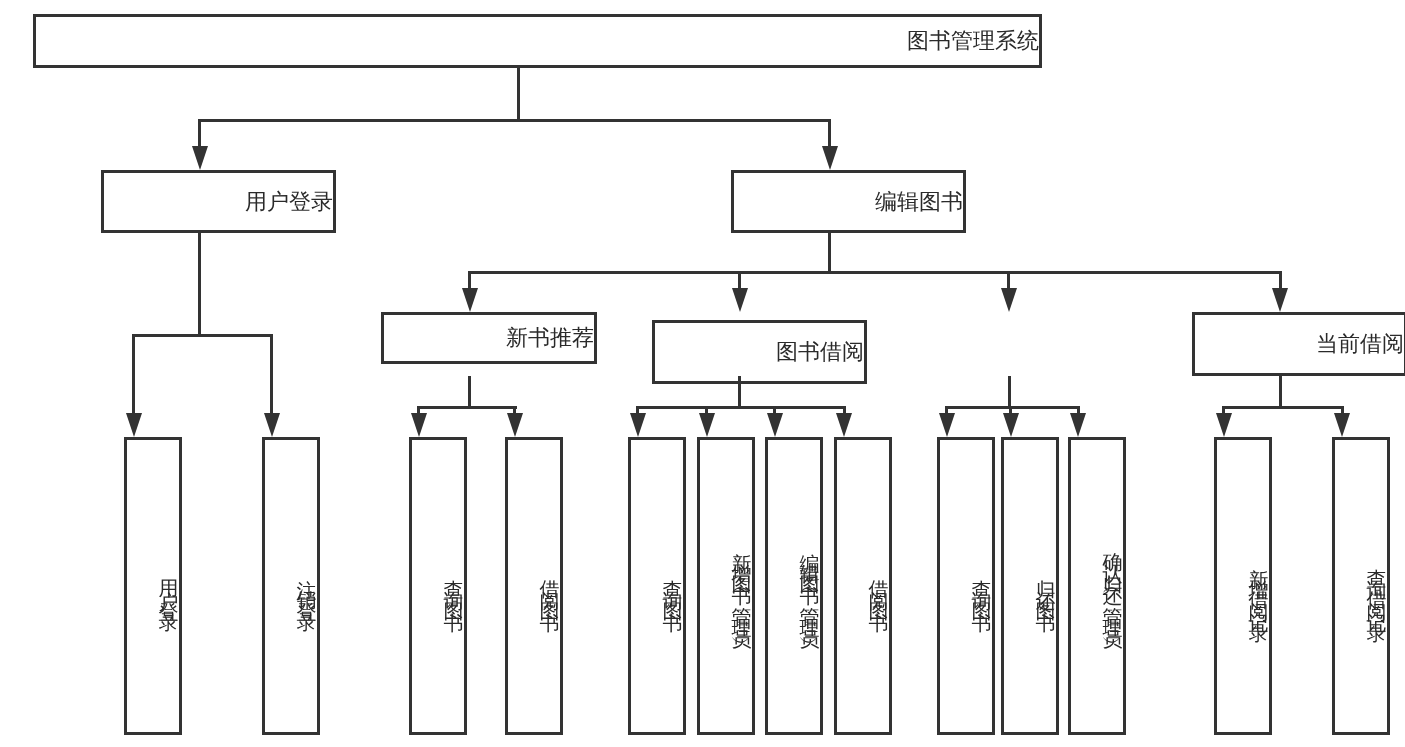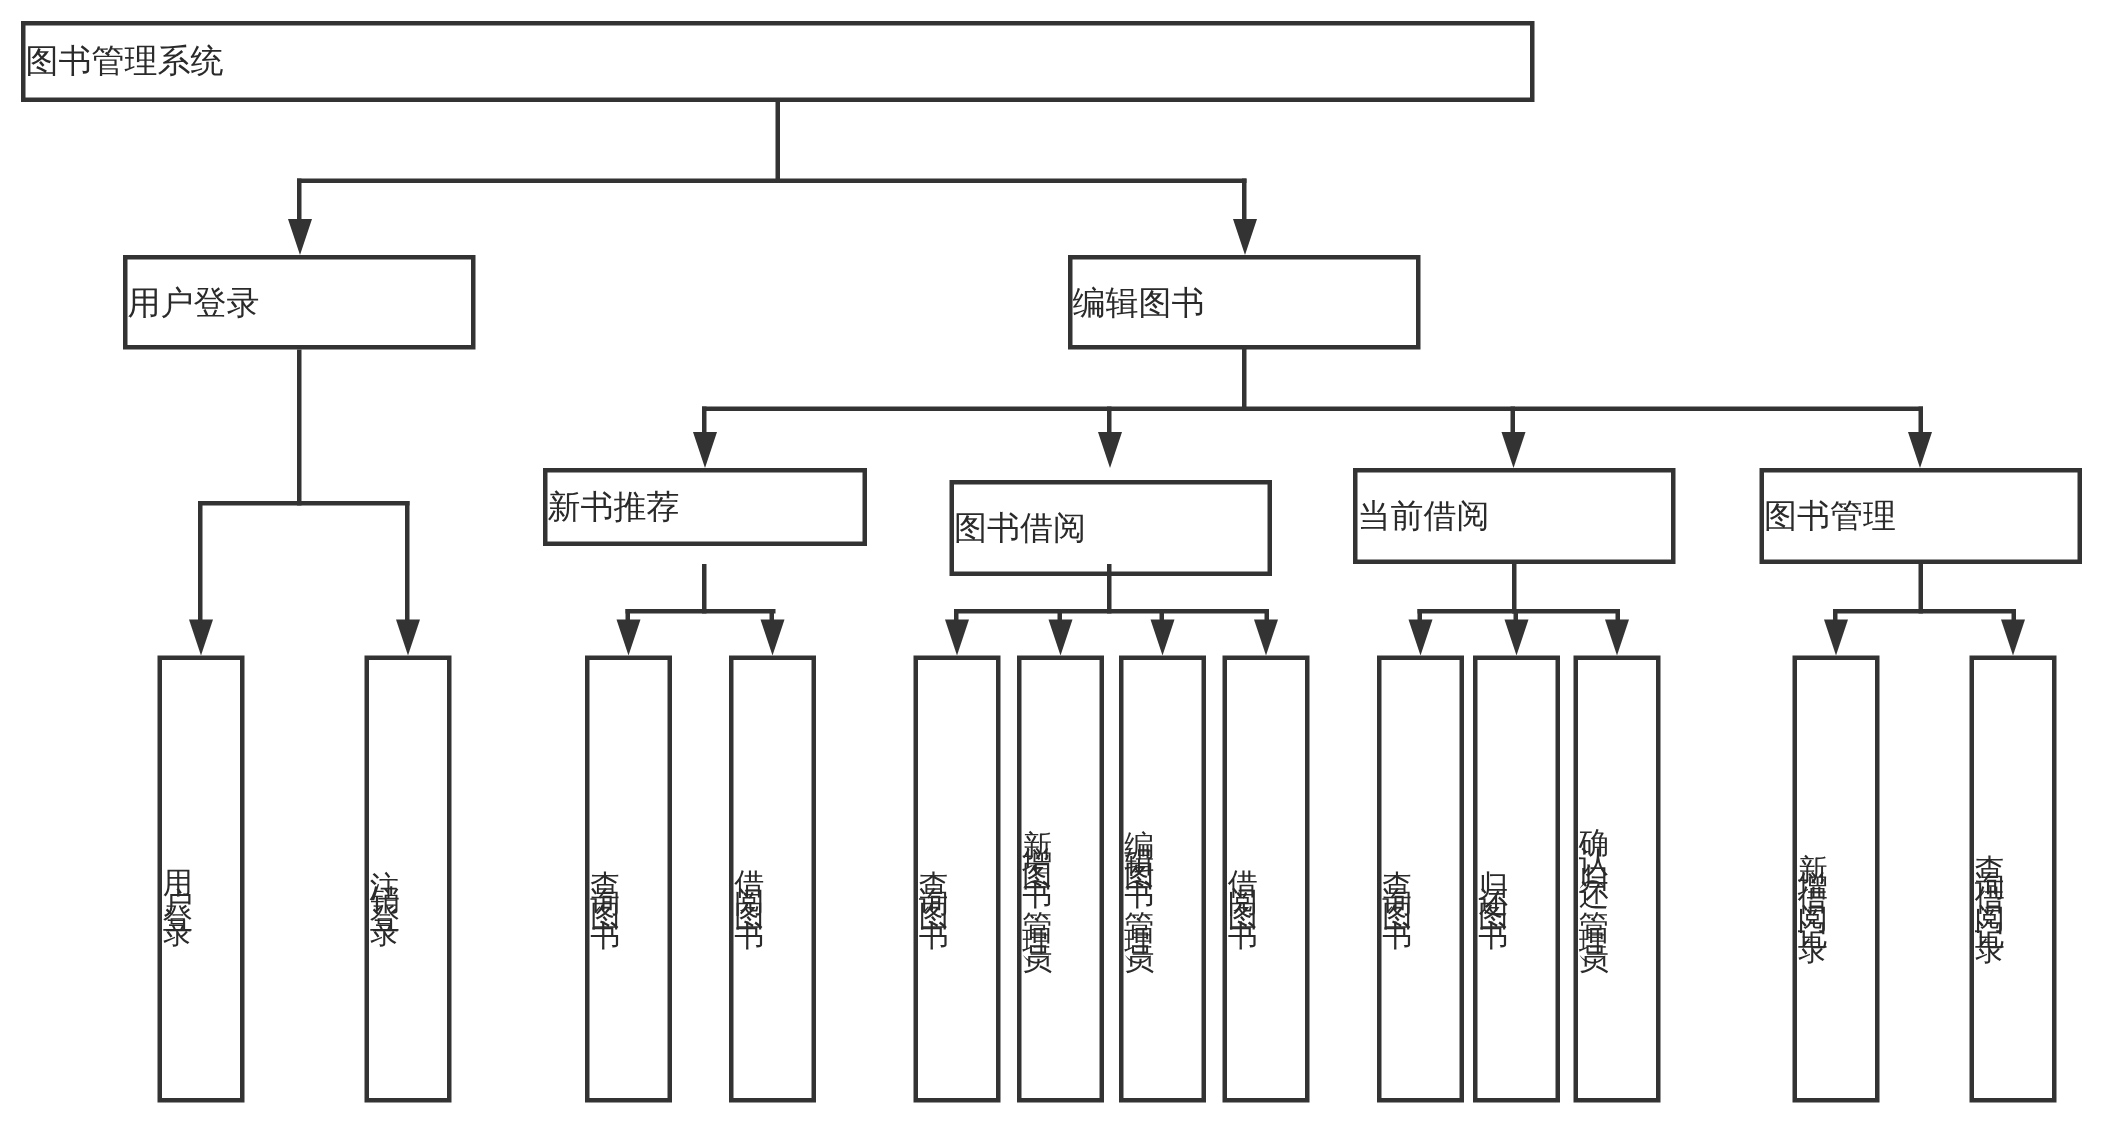--- a/index.html
+++ b/index.html
@@ -9,22 +9,22 @@
     --background:#ffffff;
   }
   html,body{margin:0;padding:0;background:var(--background);}
   #stage{
     position:relative;width:1405px;height:747px;background:var(--background);
     font-family:"Liberation Sans", sans-serif;color:var(--text);overflow:hidden;
   }
   .box{
     position:absolute;box-sizing:border-box;background:#fff;
     border:3px solid var(--line);
-    display:flex;align-items:center;justify-content:flex-start;
-    font-size:22px;color:var(--text);
+    display:flex;align-items:center;justify-content:flex-end;
+    font-size:22px;color:var(--text);margin-left:19px;
   }
   .leaf{top:437px;width:58px;height:298px;}
   .vtext{
     writing-mode:vertical-rl;text-orientation:mixed;white-space:nowrap;
     font-size:20px;letter-spacing:11px;line-height:1;
   }
   .vl{position:absolute;width:3px;background:var(--line);}
   .hl{position:absolute;height:3px;background:var(--line);}
   .ar{
     position:absolute;width:0;height:0;
@@ -76,25 +76,22 @@
   <div class="ar" style="left:1001px;top:288px;"></div>
   <div class="vl" style="left:1279px;top:271px;height:20px;"></div>
   <div class="ar" style="left:1272px;top:288px;"></div>
 
   <div class="box" style="left:362px;top:312px;width:216px;height:52px;">
     <span>新书推荐</span>
   </div>
   <div class="box" style="left:633px;top:320px;width:215px;height:64px;">
     <span>图书借阅</span>
   </div>
-  <div class="box" style="left:902px;top:312px;width:215px;height:64px;">
+  <div class="box" style="left:1173px;top:312px;width:215px;height:64px;">
     <span>当前借阅</span>
-  </div>
-  <div class="box" style="left:1173px;top:312px;width:215px;height:64px;">
-    <span>图书管理</span>
   </div>
 
   <div class="vl" style="left:468px;top:376px;height:33px;"></div>
   <div class="hl" style="left:417px;top:406px;width:100px;"></div>
   <div class="vl" style="left:417px;top:406px;height:10px;"></div>
   <div class="ar" style="left:411px;top:413px;"></div>
   <div class="vl" style="left:513px;top:406px;height:10px;"></div>
   <div class="ar" style="left:507px;top:413px;"></div>
 
   <div class="vl" style="left:738px;top:376px;height:33px;"></div>

